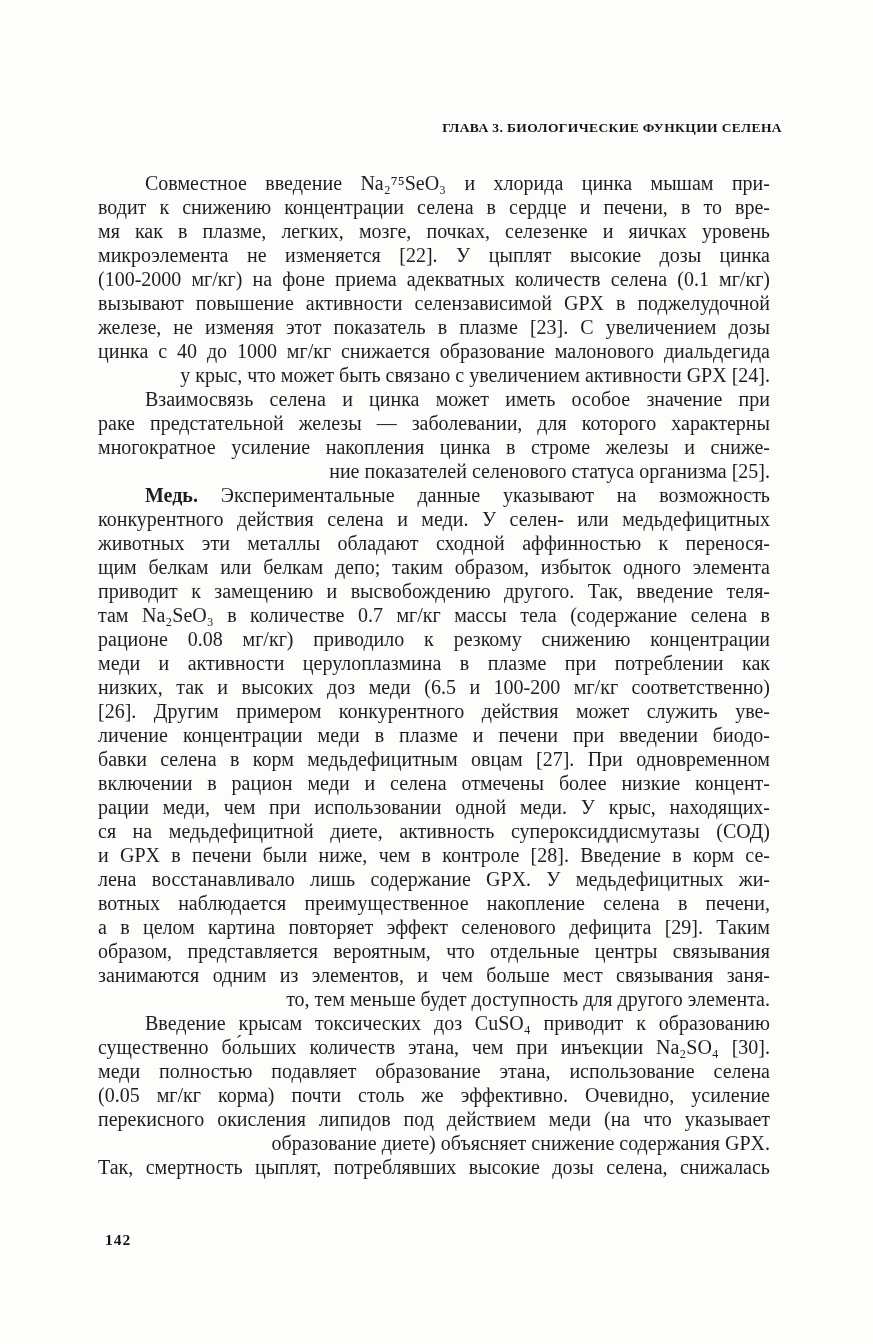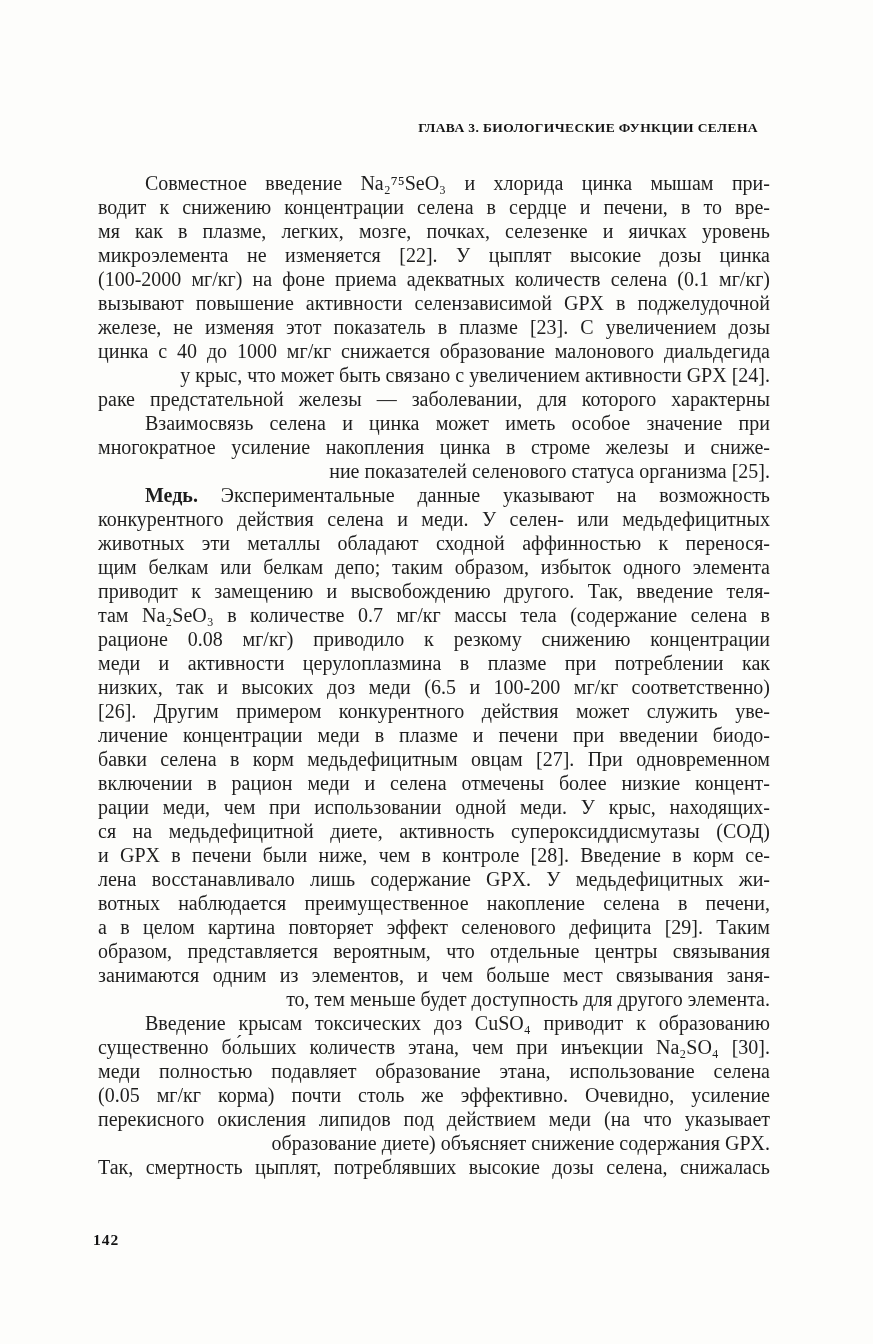--- a/index.html
+++ b/index.html
@@ -11,21 +11,21 @@
     color: #1e1e1e;
     overflow: hidden;
   }
   .page {
     position: absolute; inset: 0;
     background: #fdfdfb;
   }
   .running-head {
     position: absolute;
     top: 120px;
-    right: 115px;
+    right: 91px;
     font-size: 13.5px;
     font-weight: bold;
     letter-spacing: 0.4px;
     color: #141414;
     white-space: nowrap;
   }
   .page-body {
     position: absolute;
     left: 98px;
     top: 171px;
@@ -41,21 +41,21 @@
     text-align: right;
   }
   .line.just {
     text-align: justify;
     text-align-last: justify;
   }
   .line.indent { padding-left: 47px; }
   .line b { font-weight: bold; }
   .page-number {
     position: absolute;
-    left: 93px;
+    left: 105px;
     top: 1231px;
     font-size: 15.5px;
     font-weight: bold;
     letter-spacing: 1px;
     color: #141414;
   }
 </style>
 </head>
 <body>
 
@@ -68,22 +68,22 @@
         <div class="line just">водит к снижению концентрации селена в сердце и печени, в то вре-</div>
         <div class="line just">мя как в плазме, легких, мозге, почках, селезенке и яичках уровень</div>
         <div class="line just">микроэлемента не изменяется [22]. У цыплят высокие дозы цинка</div>
         <div class="line just">(100-2000 мг/кг) на фоне приема адекватных количеств селена (0.1 мг/кг)</div>
         <div class="line just">вызывают повышение активности селензависимой GPX в поджелудочной</div>
         <div class="line just">железе, не изменяя этот показатель в плазме [23]. С увеличением дозы</div>
         <div class="line just">цинка с 40 до 1000 мг/кг снижается образование малонового диальдегида</div>
         <div class="line">у крыс, что может быть связано с увеличением активности GPX [24].</div>
       </div>
       <div class="paragraph">
+        <div class="line just indent">Взаимосвязь селена и цинка может иметь особое значение при</div>
         <div class="line just">раке предстательной железы — заболевании, для которого характерны</div>
-        <div class="line just indent">Взаимосвязь селена и цинка может иметь особое значение при</div>
         <div class="line just">многократное усиление накопления цинка в строме железы и сниже-</div>
         <div class="line">ние показателей селенового статуса организма [25].</div>
       </div>
       <div class="paragraph">
         <div class="line just indent"><b>Медь.</b> Экспериментальные данные указывают на возможность</div>
         <div class="line just">конкурентного действия селена и меди. У селен- или медьдефицитных</div>
         <div class="line just">животных эти металлы обладают сходной аффинностью к перенося-</div>
         <div class="line just">щим белкам или белкам депо; таким образом, избыток одного элемента</div>
         <div class="line just">приводит к замещению и высвобождению другого. Так, введение теля-</div>
         <div class="line just">там Na₂SeO₃ в количестве 0.7 мг/кг массы тела (содержание селена в</div>

